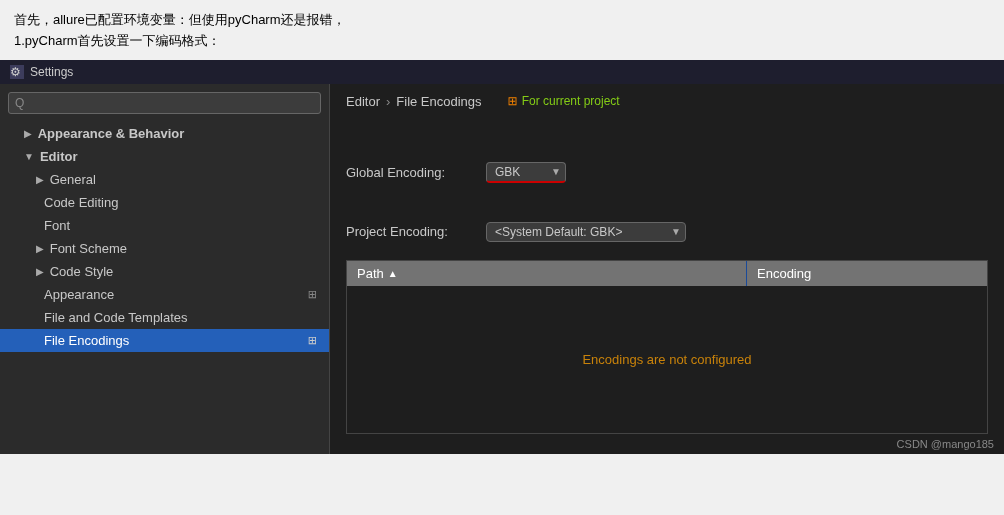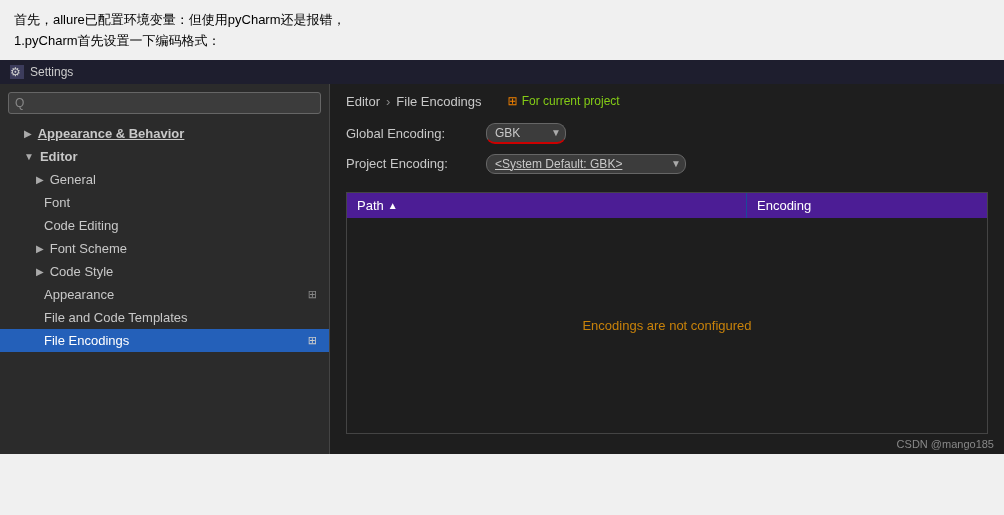--- a/index.html
+++ b/index.html
@@ -130,68 +130,68 @@
 
     .form-area {
       padding: 8px 16px;
     }
 
     .form-row {
       display: flex;
       align-items: center;
       margin-bottom: 10px;
       gap: 10px;
+      margin-top: 39px;
     }
     .form-label {
       color: #c8c8c8;
       font-size: 13px;
       min-width: 130px;
     }
 
     .select-btn {
       background: #3c3c3c;
       border: 1px solid #666;
       color: #c8c8c8;
       padding: 2px 20px 2px 8px;
       font-size: 12px;
       cursor: pointer;
       display: flex;
       align-items: center;
       gap: 6px;
       position: relative;
       min-width: 80px;
-      border-radius: 9px;
+      border-radius: 4px;
     }
     .select-btn .dropdown-arrow {
       position: absolute;
       right: 4px;
       font-size: 10px;
       color: #aaa;
     }
     .select-btn.gbk-underline {
       border-bottom: 2px solid #cc0000;
     }
 
     .select-btn-wide {
       min-width: 200px;
-      text-decoration: underline;
     }
 
     
     .table-area {
       margin: 0 16px;
       border: 1px solid #444;
       flex: 1;
       display: flex;
       flex-direction: column;
     }
 
     .table-header {
       display: flex;
-      background: #4c1d95;
+      background: #737373;
       color: #fff;
       font-size: 13px;
     }
     .table-header .col-path {
       flex: 1;
       padding: 5px 10px;
       display: flex;
       align-items: center;
       gap: 4px;
       border-right: 1px solid #1a4a99;
@@ -235,40 +235,40 @@
 
   <div class="sidebar">
 
     <div class="search-box">
       <span class="search-icon-char">Q</span>
       <input type="text" style="">
     </div>
 
     <div class="sidebar-item indent1">
       <span class="arrow right">▶</span>
-      <span style="font-weight:bold;text-decoration:underline;">Appearance &amp; Behavior</span>
+      <span style="font-weight:bold;">Appearance &amp; Behavior</span>
     </div>
 
 
     <div class="sidebar-item indent1">
       <span class="arrow down">▼</span>
       <span style="font-weight:bold;">Editor</span>
     </div>
 
     <div class="sidebar-item indent2">
       <span class="arrow right">▶</span>
       <span>General</span>
     </div>
 
     <div class="sidebar-item indent3">
+      <span>Code Editing</span>
+    </div>
+
+    <div class="sidebar-item indent3">
       <span>Font</span>
-    </div>
-
-    <div class="sidebar-item indent3">
-      <span>Code Editing</span>
     </div>
 
     <div class="sidebar-item indent2">
       <span class="arrow right">▶</span>
       <span>Font Scheme</span>
     </div>
 
     <div class="sidebar-item indent2">
       <span class="arrow right">▶</span>
       <span>Code Style</span>

